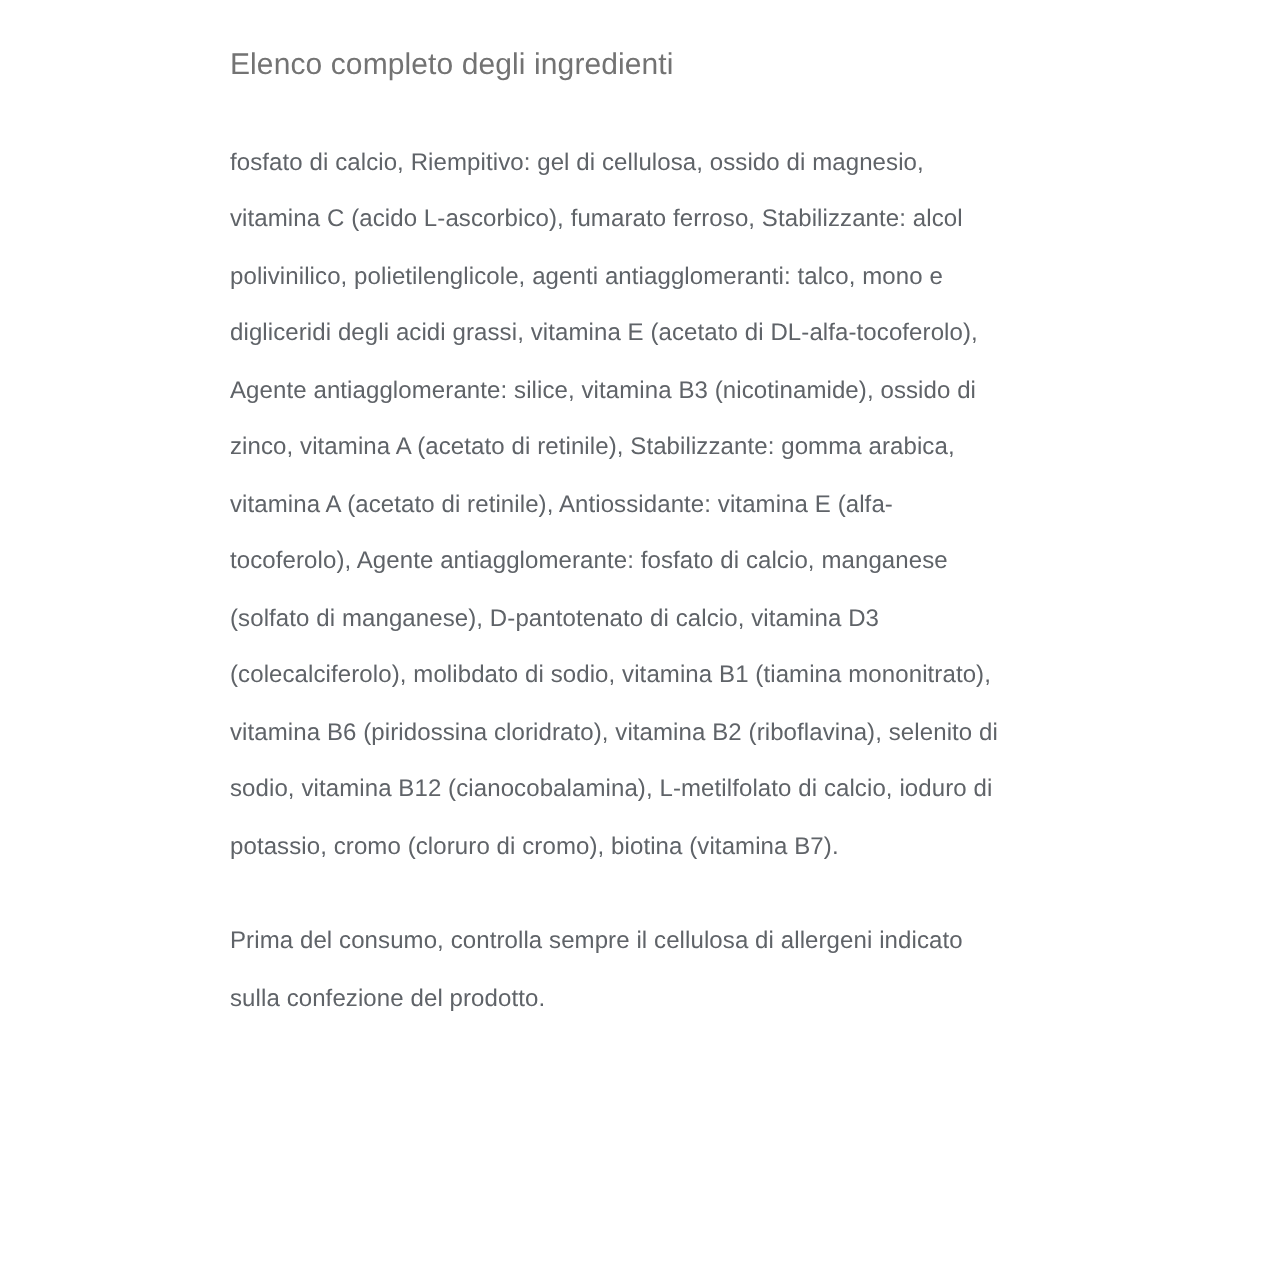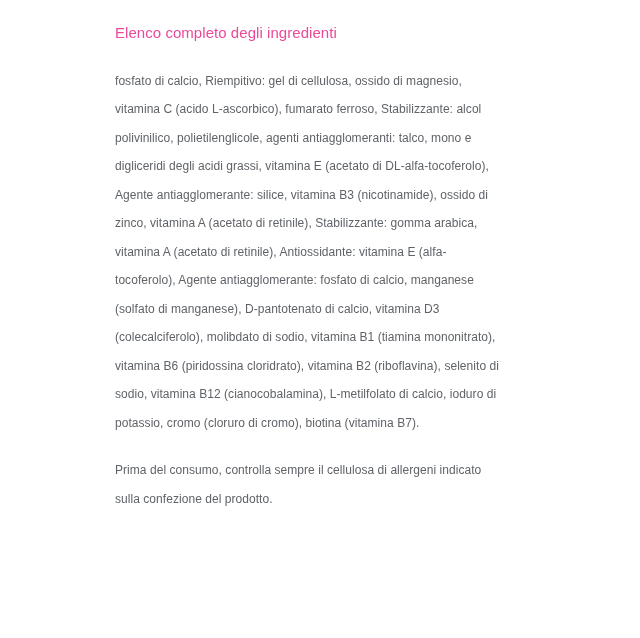--- a/index.html
+++ b/index.html
@@ -27,21 +27,21 @@
     position: absolute;
     left: 115px;
     top: 0px;
     width: 392px;
   }
 
   .section-heading {
     font-size: 15px;
     line-height: 28.5px;
     font-weight: 400;
-    color: #ec4899;
+    color: #737373;
     letter-spacing: 0.05px;
     margin: 0;
     padding: 0;
     white-space: nowrap;
   }
 
   .section-heading.first {
     margin-top: 19px;
   }
 

